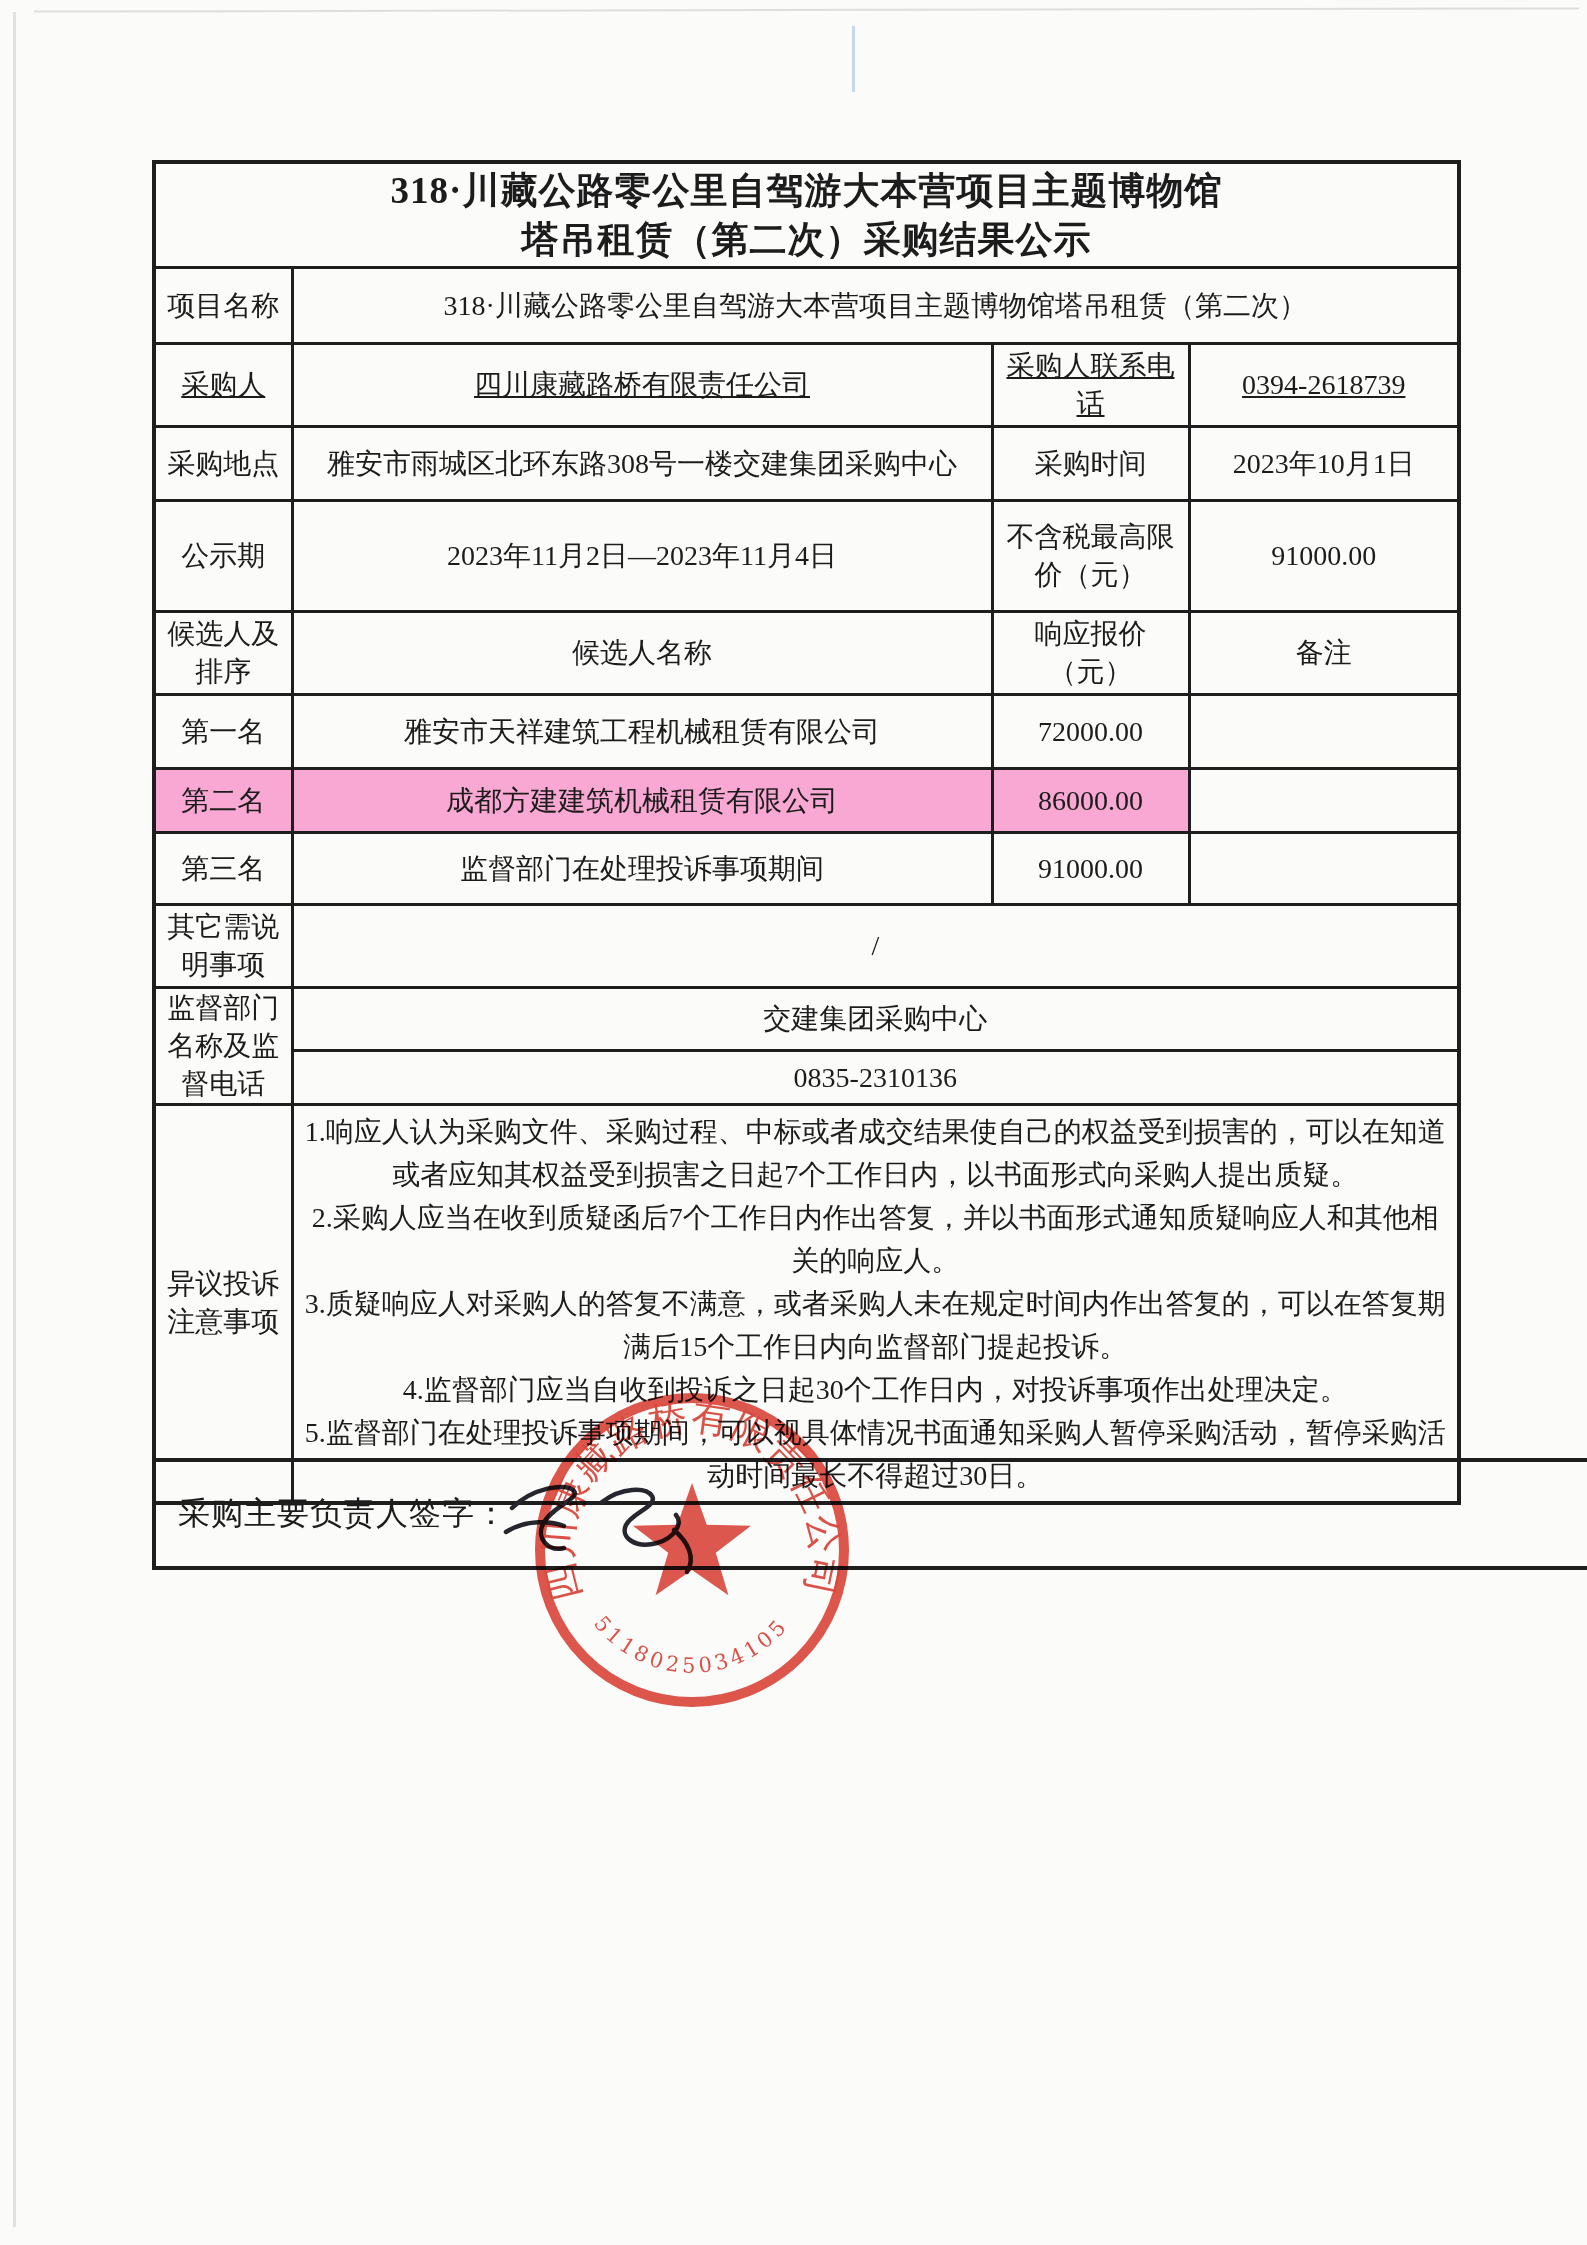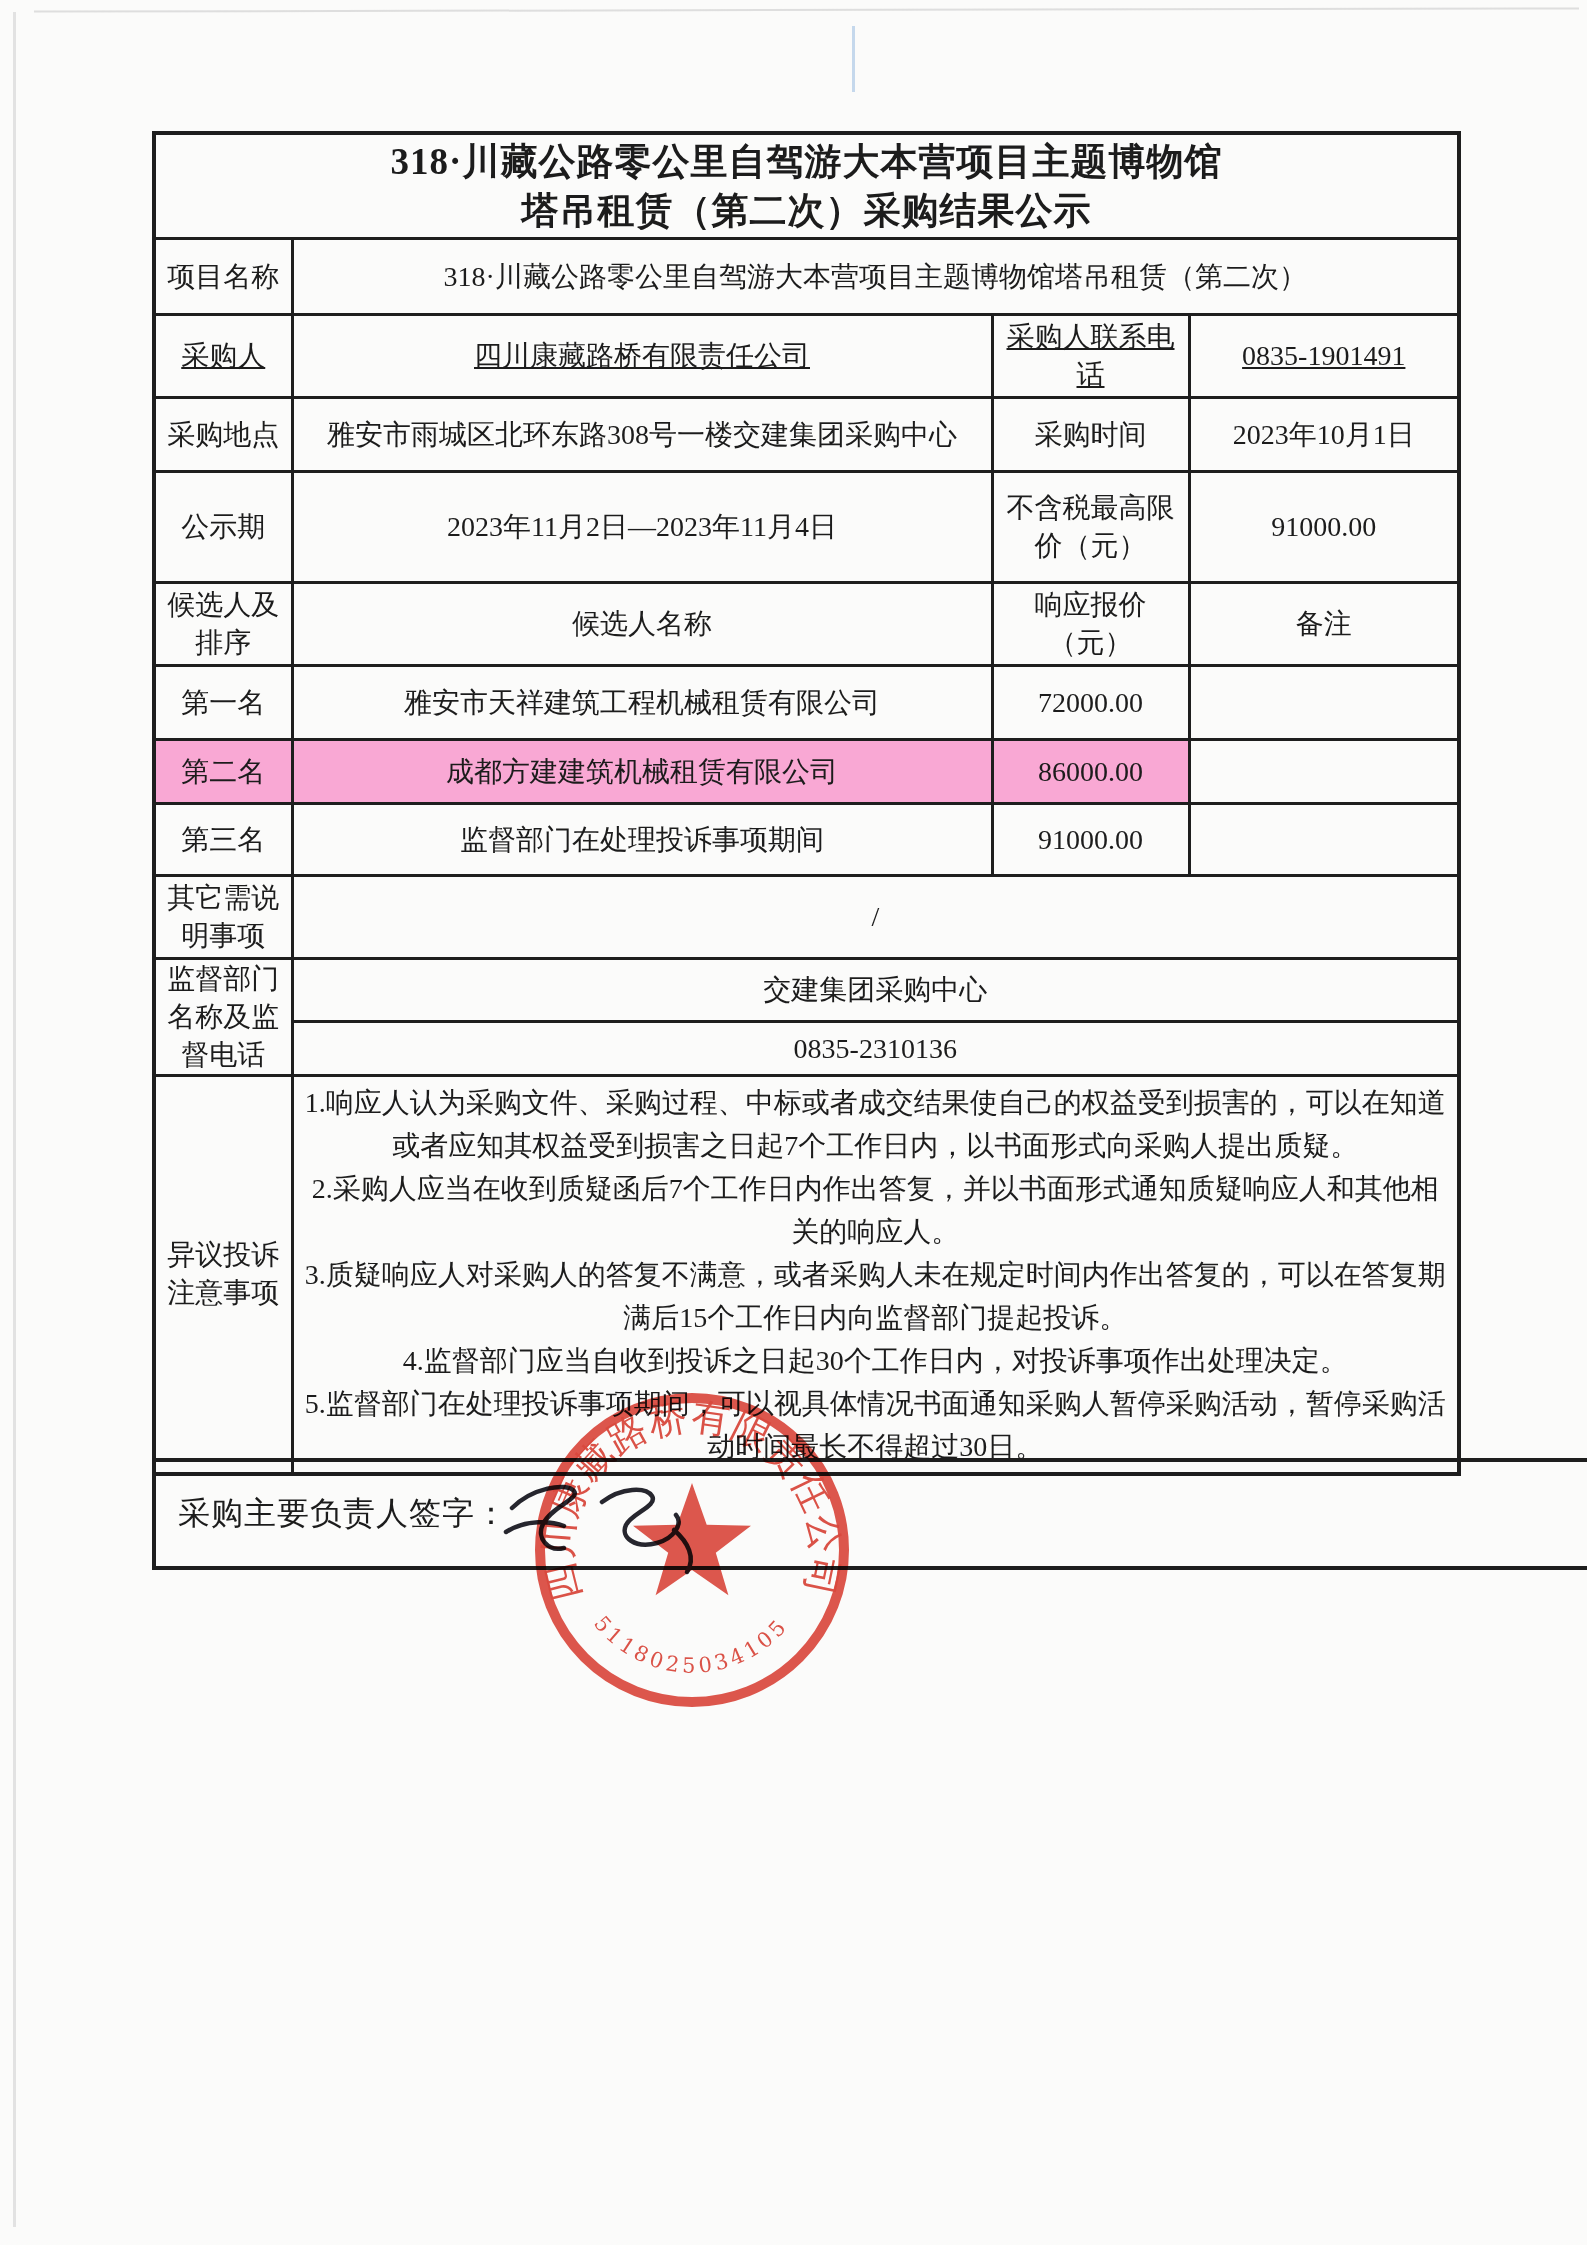--- a/index.html
+++ b/index.html
@@ -8,21 +8,21 @@
     background:#fbfbfa;
     font-family:"Liberation Serif","DejaVu Serif",serif;
     color:#1c1c1c;
   }
   
   .edge-top{position:absolute;top:9px;left:34px;width:1545px;height:2px;background:#c7c7c7;opacity:.55;transform:rotate(-.12deg);}
   .edge-left{position:absolute;left:13px;top:12px;width:3px;height:2215px;background:#c4c4c6;opacity:.45;}
   .blue-streak{position:absolute;left:852px;top:26px;width:3px;height:66px;background:#b8cfe8;opacity:.8;}
 
   table.main{
-    position:absolute;left:152px;top:131px;width:1305px;height:1305px;
+    position:absolute;left:152px;top:160px;width:1305px;height:1305px;
     border-collapse:collapse;table-layout:fixed;
     border:4px solid #1e1e1e;
   }
   table.main td{
     border:3px solid #1e1e1e;
     text-align:center;vertical-align:middle;
     font-size:28px;padding:2px 8px;overflow:hidden;
   }
   .pre{white-space:pre-line;}
   td.title-cell{padding:4px 10px;}
@@ -83,21 +83,21 @@
   <tr class="r-project">
     <td>项目名称</td>
     <td colspan="3">318·川藏公路零公里自驾游大本营项目主题博物馆塔吊租赁（第二次）</td>
   </tr>
 
   <tr class="r-purchaser">
     <td>采购人</td>
     <td>四川康藏路桥有限责任公司</td>
     <td class="pre">采购人联系电
 话</td>
-    <td>0835-1901491</td>
+    <td>0394-2618739</td>
   </tr>
 
   <tr class="r-location">
     <td>采购地点</td>
     <td>雅安市雨城区北环东路308号一楼交建集团采购中心</td>
     <td>采购时间</td>
     <td>2023年10月1日</td>
   </tr>
 
   <tr class="r-publicity">

